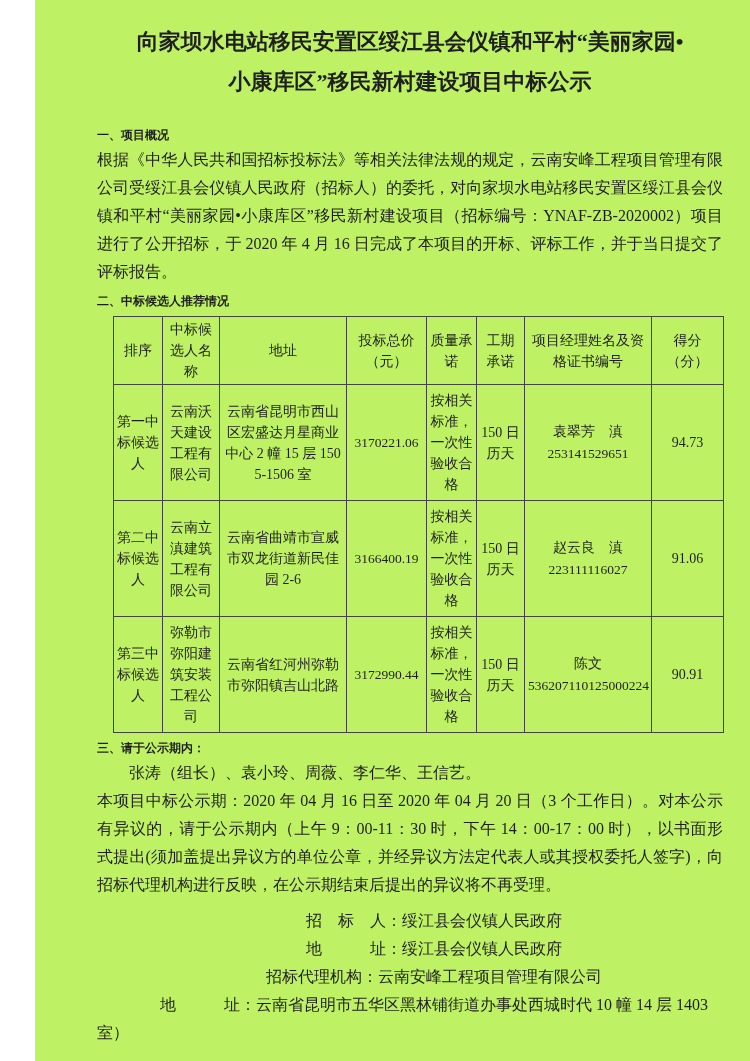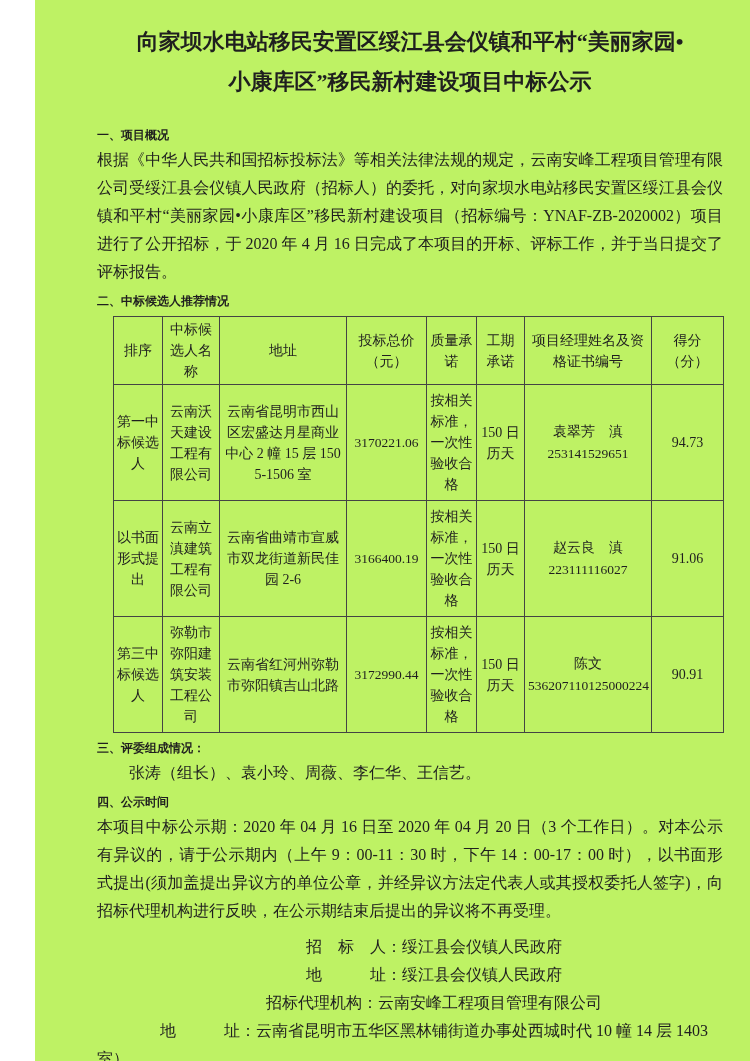--- a/index.html
+++ b/index.html
@@ -109,21 +109,21 @@
         <td class="price">3170221.06</td>
         <td class="quality">按相关标准，一次性验收合格</td>
         <td>150 日历天</td>
         <td>
           <span class="mgr">袁翠芳　滇</span>
           <span class="cert">253141529651</span>
         </td>
         <td>94.73</td>
       </tr>
       <tr>
-        <td>以书面形式提出</td>
+        <td>第二中标候选人</td>
         <td>云南立滇建筑工程有限公司</td>
         <td>云南省曲靖市宣威市双龙街道新民佳园 2-6</td>
         <td class="price">3166400.19</td>
         <td class="quality">按相关标准，一次性验收合格</td>
         <td>150 日历天</td>
         <td>
           <span class="mgr">赵云良　滇</span>
           <span class="cert">223111116027</span>
         </td>
         <td>91.06</td>
@@ -137,24 +137,23 @@
         <td>150 日历天</td>
         <td>
           <span class="mgr">陈文</span>
           <span class="cert">536207110125000224</span>
         </td>
         <td>90.91</td>
       </tr>
     </tbody>
   </table>
 
-  <h2 class="sec">三、评委组成情况：</h2>
+  <h2 class="sec">三、请于公示期内：</h2>
   <p class="body indent2">张涛（组长）、袁小玲、周薇、李仁华、王信艺。</p>
 
-  <h2 class="sec">四、公示时间</h2>
   <p class="body">本项目中标公示期：2020 年 04 月 16 日至 2020 年 04 月 20 日（3 个工作日）。对本公示有异议的，请于公示期内（上午 9：00-11：30 时，下午 14：00-17：00 时），以书面形式提出(须加盖提出异议方的单位公章，并经异议方法定代表人或其授权委托人签字)，向招标代理机构进行反映，在公示期结束后提出的异议将不再受理。</p>
 
   <div class="footer">
     <div class="fline">
       <span class="flabel">招　标　人：</span><span>绥江县会仪镇人民政府</span>
     </div>
     <div class="fline">
       <span class="flabel">地　　　址：</span><span>绥江县会仪镇人民政府</span>
     </div>
     <div class="fline">

